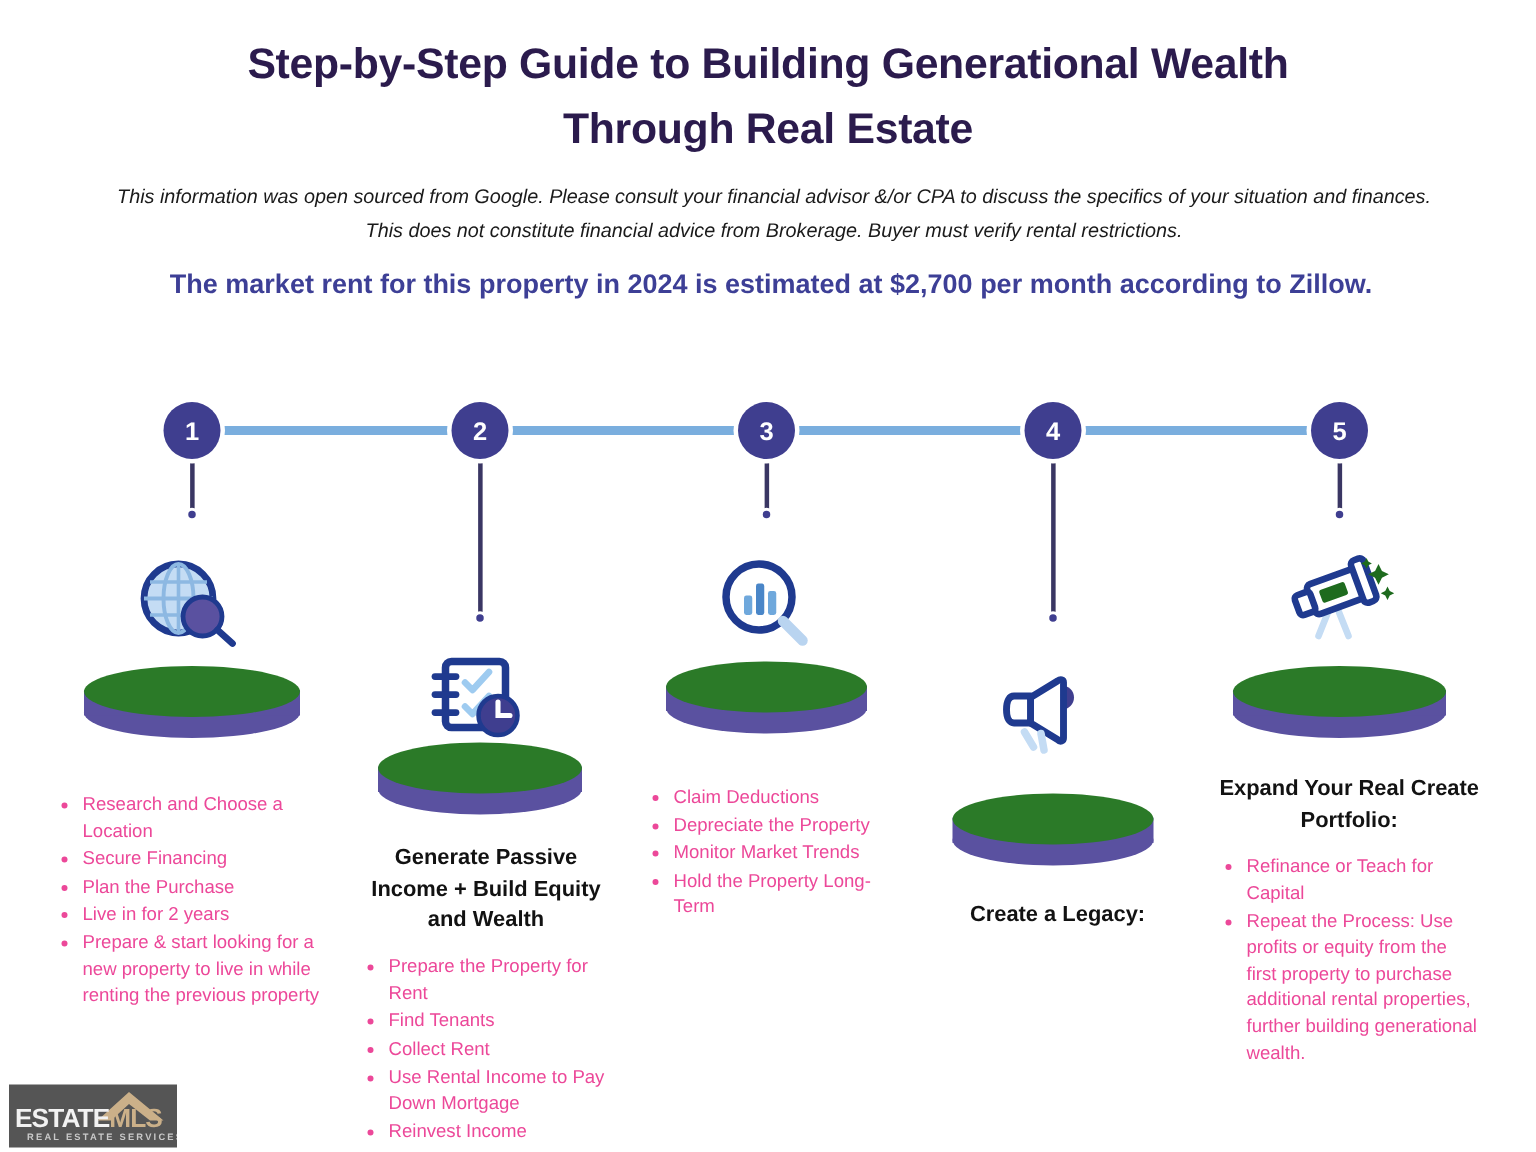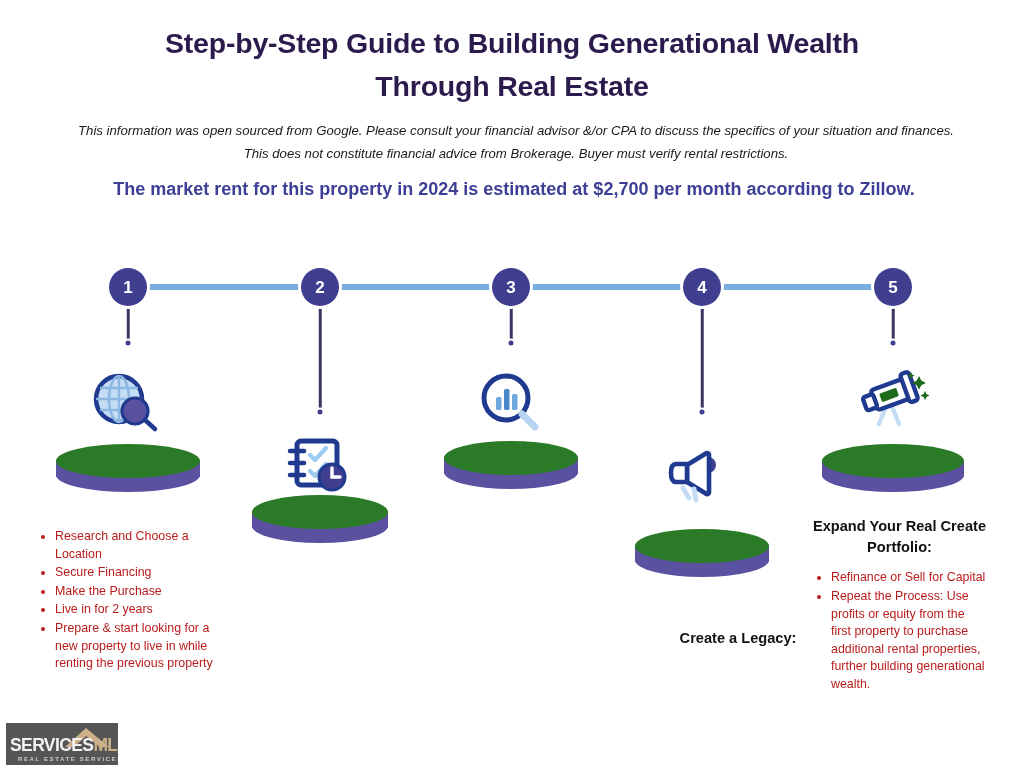--- a/index.html
+++ b/index.html
@@ -109,21 +109,21 @@
     text-align: center;
     font-size: 14.6px; font-weight: bold;
     line-height: 1.42;
     color: #121212;
   }
   .step-list {
     margin-top: 12px;
     padding-left: 19px;
     font-size: 12.4px;
     line-height: 1.42;
-    color: #b91c1c;
+    color: #ec4899;
   }
   .step-list li { margin-bottom: 1px; }
   .step-list li::marker { font-size: 12px; }
 
   
   #logo {
     position: absolute; left: 6px; top: 723px;
     width: 112px; height: 42px;
     background: #555555;
     overflow: hidden;
@@ -216,21 +216,21 @@
   </div>
   <div class="pedestal" style="left:128px; top:444px; width:144px; height:48px;">
     <div class="ped-bottom" style="top:14px; height:34px;"></div>
     <div class="ped-body" style="top:16px; height:17px;"></div>
     <div class="ped-top" style="height:34px;"></div>
   </div>
   <div class="step-block" style="left:36px; top:516px; width:186px;">
     <ul class="step-list">
       <li>Research and Choose a Location</li>
       <li>Secure Financing</li>
-      <li>Make the Purchase</li>
+      <li>Plan the Purchase</li>
       <li>Live in for 2 years</li>
       <li>Prepare &amp; start looking for a new property to live in while renting the previous property</li>
     </ul>
   </div>
 
   <div class="icon-wrap" style="left:320px; top:435px; width:72px; height:62px;">
     <svg viewBox="0 0 72 62" width="72" height="62">
       <rect x="13" y="6" width="40" height="44" rx="4" fill="#ffffff" stroke="#1f3a8f" stroke-width="5"></rect>
       <line x1="6" y1="16" x2="20" y2="16" stroke="#1f3a8f" stroke-width="4.5" stroke-linecap="round"></line>
       <line x1="6" y1="28" x2="20" y2="28" stroke="#1f3a8f" stroke-width="4.5" stroke-linecap="round"></line>
@@ -240,54 +240,68 @@
       <circle cx="48" cy="42" r="13" fill="#3f3e8f" stroke="#1f3a8f" stroke-width="3"></circle>
       <path d="M48 33 L48 42 L56 42" fill="none" stroke="#ffffff" stroke-width="3.4" stroke-linecap="round"></path>
     </svg>
   </div>
   <div class="pedestal" style="left:320px; top:495px; width:136px; height:48px;">
     <div class="ped-bottom" style="top:14px; height:34px;"></div>
     <div class="ped-body" style="top:16px; height:17px;"></div>
     <div class="ped-top" style="height:34px;"></div>
   </div>
   <div class="step-block" style="left:240px; top:562px; width:168px;">
+    <div class="step-title">Generate Passive Income + Build Equity and Wealth</div>
+    <ul class="step-list">
+      <li>Prepare the Property for Rent</li>
+      <li>Find Tenants</li>
+      <li>Collect Rent</li>
+      <li>Use Rental Income to Pay Down Mortgage</li>
+      <li>Reinvest Income</li>
+    </ul>
   </div>
 
   <div class="icon-wrap" style="left:511px; top:372px; width:72px; height:62px;">
     <svg viewBox="0 0 72 62" width="72" height="62">
       <circle cx="31" cy="26" r="22" fill="#ffffff" stroke="#1f3a8f" stroke-width="5"></circle>
       <rect x="21" y="25" width="5.5" height="13" rx="1.6" fill="#6fa8dc"></rect>
       <rect x="29" y="17" width="5.5" height="21" rx="1.6" fill="#4a86c8"></rect>
       <rect x="37" y="22" width="5.5" height="16" rx="1.6" fill="#6fa8dc"></rect>
       <line x1="47" y1="42" x2="60" y2="55" stroke="#b9d4f0" stroke-width="7" stroke-linecap="round"></line>
     </svg>
   </div>
   <div class="pedestal" style="left:511px; top:441px; width:134px; height:48px;">
     <div class="ped-bottom" style="top:14px; height:34px;"></div>
     <div class="ped-body" style="top:16px; height:17px;"></div>
     <div class="ped-top" style="height:34px;"></div>
   </div>
   <div class="step-block" style="left:430px; top:511px; width:165px;">
+    <ul class="step-list">
+      <li>Claim Deductions</li>
+      <li>Depreciate the Property</li>
+      <li>Monitor Market Trends</li>
+      <li>Hold the Property Long-Term</li>
+    </ul>
   </div>
 
   <div class="icon-wrap" style="left:698px; top:448px; width:70px; height:58px;">
     <svg viewBox="0 0 70 58" width="70" height="58">
       <circle cx="45" cy="17" r="8" fill="#3f3e8f"></circle>
       <path d="M46 7 L46 44 C46 46 44 47 42 45 L24 34 L24 17 L42 6 C44 4.5 46 5 46 7 Z" fill="#ffffff" stroke="#1f3a8f" stroke-width="4.6" stroke-linejoin="round"></path>
       <path d="M24 16 L13 16 C10 16 8 19 8 25 C8 31 10 34 13 34 L24 34 Z" fill="#ffffff" stroke="#1f3a8f" stroke-width="4.6" stroke-linejoin="round"></path>
       <line x1="20" y1="40" x2="26" y2="50" stroke="#c4dcf4" stroke-width="5" stroke-linecap="round"></line>
       <line x1="31" y1="41" x2="33" y2="52" stroke="#c4dcf4" stroke-width="5" stroke-linecap="round"></line>
     </svg>
   </div>
   <div class="pedestal" style="left:702px; top:529px; width:134px; height:48px;">
     <div class="ped-bottom" style="top:14px; height:34px;"></div>
     <div class="ped-body" style="top:16px; height:17px;"></div>
     <div class="ped-top" style="height:34px;"></div>
   </div>
-  <div class="step-block" style="left:652px; top:600px; width:172px;margin-top:28px;">
+  <div class="step-block" style="left:619px; top:600px; width:172px;">
     <div class="step-title">Create a Legacy:</div>
   </div>
 
   <div class="icon-wrap" style="left:893px; top:368px; width:80px; height:64px;">
     <svg viewBox="0 0 80 64" width="80" height="64">
       <line x1="34" y1="36" x2="26" y2="56" stroke="#c4dcf4" stroke-width="4.4" stroke-linecap="round"></line>
       <line x1="38" y1="36" x2="46" y2="56" stroke="#c4dcf4" stroke-width="4.4" stroke-linecap="round"></line>
       <g transform="rotate(-20 40 26)">
         <rect x="20" y="15" width="34" height="21" rx="3" fill="#ffffff" stroke="#1f3a8f" stroke-width="4.4"></rect>
         <rect x="27" y="21" width="18" height="9" rx="1.6" fill="#1e6b1e"></rect>
@@ -300,28 +314,28 @@
     </svg>
   </div>
   <div class="pedestal" style="left:893px; top:444px; width:142px; height:48px;">
     <div class="ped-bottom" style="top:14px; height:34px;"></div>
     <div class="ped-body" style="top:16px; height:17px;"></div>
     <div class="ped-top" style="height:34px;"></div>
   </div>
   <div class="step-block" style="left:812px; top:516px; width:175px;">
     <div class="step-title">Expand Your Real Create Portfolio:</div>
     <ul class="step-list">
-      <li>Refinance or Sell for Capital</li>
+      <li>Refinance or Teach for Capital</li>
       <li>Repeat the Process: Use profits or equity from the first property to purchase additional rental properties, further building generational wealth.</li>
     </ul>
   </div>
 
   <div id="logo">
     <svg class="roof" viewBox="0 0 46 22" width="46" height="22">
       <path d="M1 21 L22 2 L45 21 L36 21 L22 10 L10 21 Z" fill="#cbb089"></path>
     </svg>
     <div class="wordmark">
-      <span class="w-georgia">SERVICES</span><span class="w-mls">MLS</span>
+      <span class="w-georgia">ESTATE</span><span class="w-mls">MLS</span>
     </div>
     <div class="tagline">REAL ESTATE SERVICES</div>
   </div>
 
 </div>
 
 </body></html>

